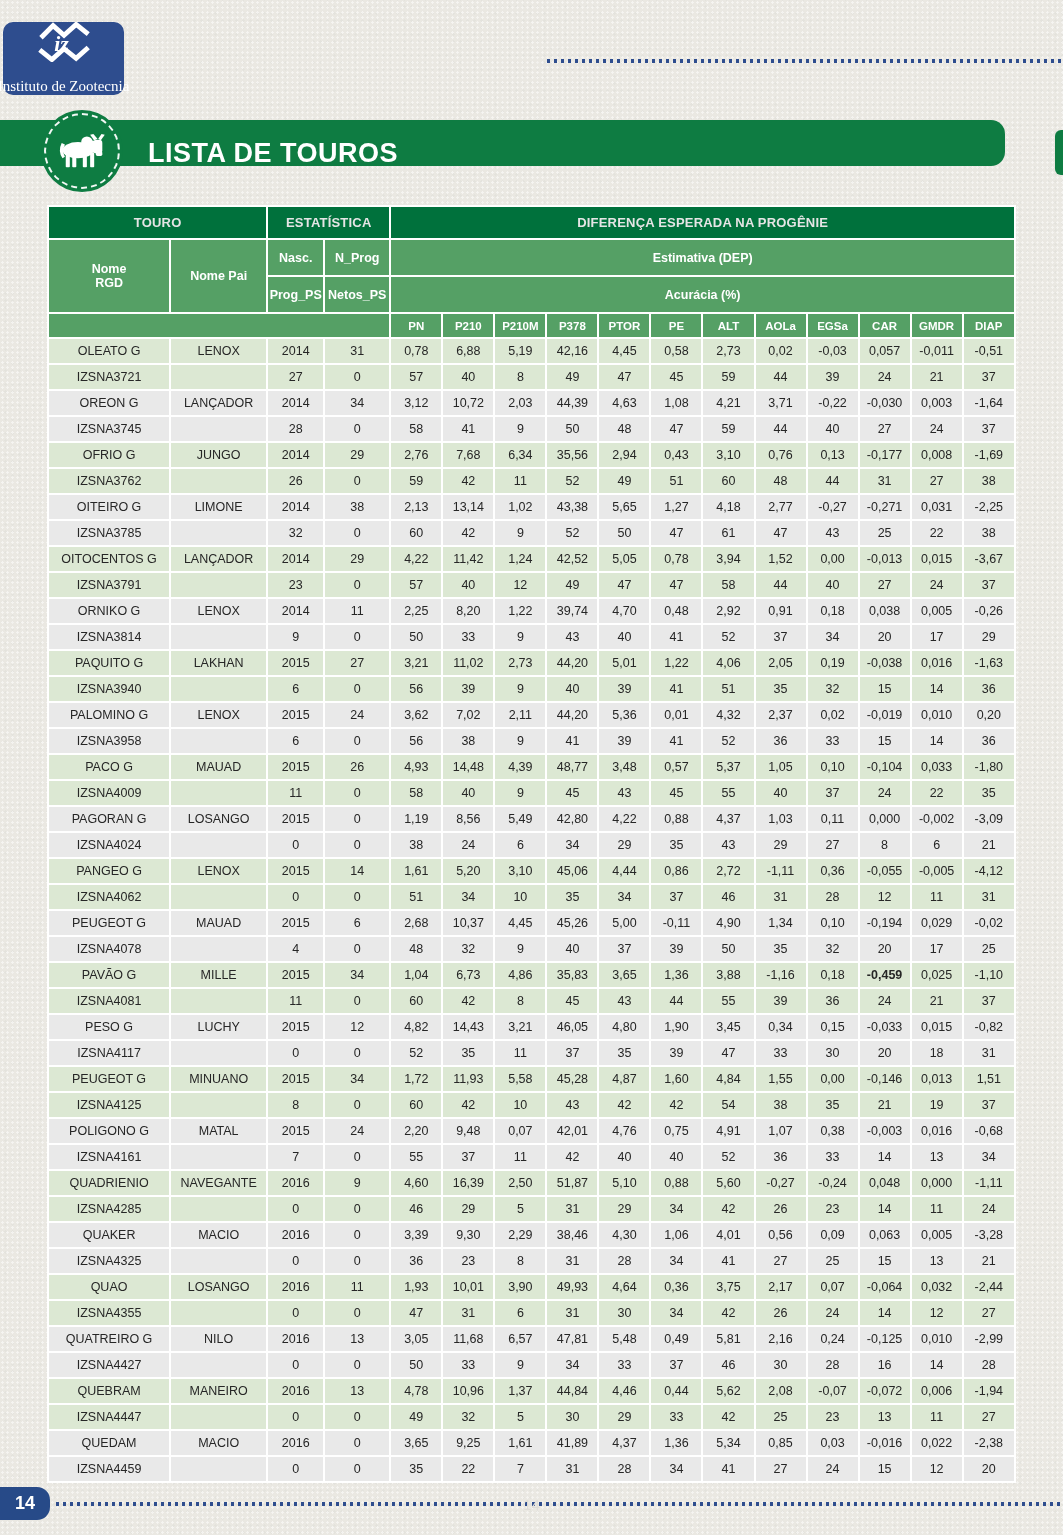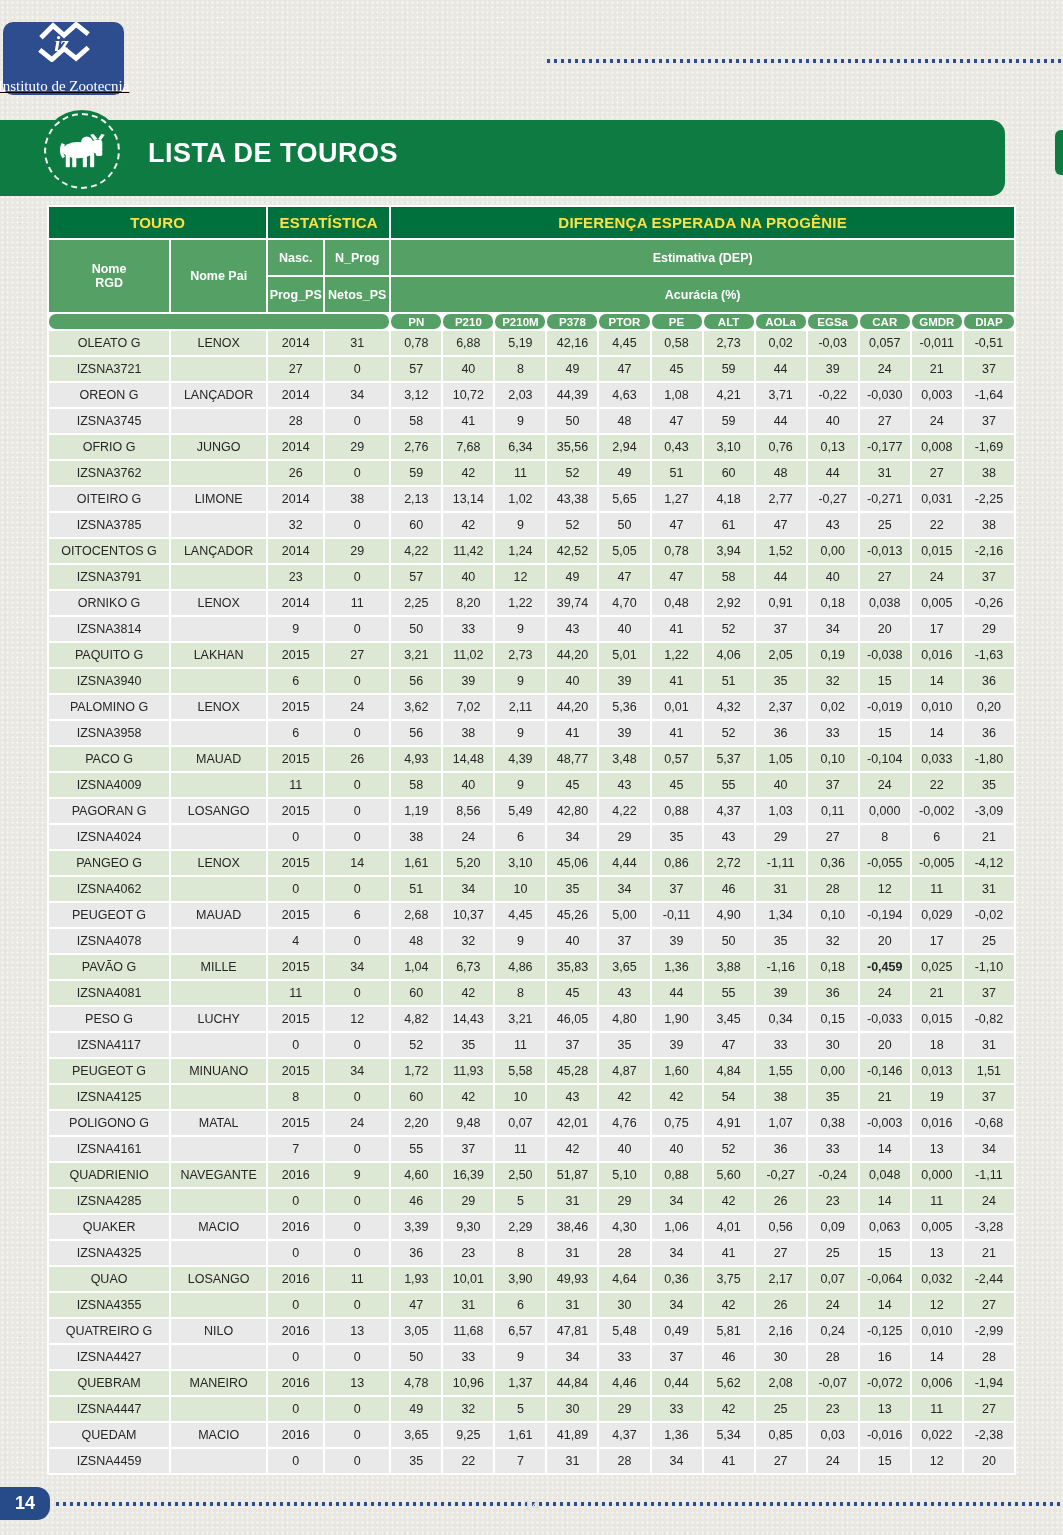--- a/index.html
+++ b/index.html
@@ -10,39 +10,39 @@
       radial-gradient(rgba(255,255,255,.5) 1px, transparent 1.2px),
       radial-gradient(rgba(0,0,0,.025) 1px, transparent 1.2px);
     background-size:5px 5px, 7px 7px;
     background-position:0 0, 2px 3px;
     font-family:"Liberation Sans", sans-serif;
   }
   
   .logo-box{
     position:absolute; left:3px; top:22px; width:121px; height:73px;
     background:#2e4d8e; border-radius:10px;
-    display:flex; flex-direction:column; align-items:center; justify-content:center;text-decoration:underline;
+    display:flex; flex-direction:column; align-items:center; justify-content:center;
   }
   .logo-mark{width:64px; height:44px;}
   .logo-sub{
     color:#fff; font-family:"Liberation Serif", serif; font-size:15px;
     margin-top:16px; white-space:nowrap;
   }
   .brand-title{
     position:absolute; left:146px; top:47px;
     color:#2e4d8e; font-size:21px; letter-spacing:.2px;
   }
   .dots{
     height:4px;
     background-image:repeating-linear-gradient(90deg,#2e4d8e 0 3px, transparent 3px 7px);
   }
   .header-dots{position:absolute; left:547px; right:0; top:59px;}
   
   .banner{
-    position:absolute; left:0; top:120px; width:1005px; height:76px;
+    position:absolute; left:0; top:120px; width:1005px; height:46px;
     background:#0e7c42; border-radius:0 14px 14px 0;
   }
   .banner-title{
     position:absolute; left:148px; top:0; height:66px; line-height:66px;
     color:#fff; font-size:27px; font-weight:bold; letter-spacing:.5px;
   }
   .banner-circle{
     position:absolute; left:41px; top:110px; width:82px; height:82px;
     background:#0e7c42; border-radius:50%;
     display:flex; align-items:center; justify-content:center;
@@ -56,23 +56,23 @@
     position:absolute; right:0; top:130px; width:8px; height:45px;
     background:#0e7c42; border-radius:6px 0 0 6px;
   }
   
   table.touros{
     position:absolute; left:47px; top:205px; width:969px;
     border-collapse:separate; border-spacing:2px; table-layout:fixed;
     background:#fff;
   }
   table.touros th, table.touros td{padding:0; text-align:center; vertical-align:middle; overflow:hidden;}
-  th.h1{background:#00713c; color:#fde047; font-size:15px; font-weight:bold; height:31px; letter-spacing:.2px;}
+  th.h1{background:#00713c; color:#e5e5e5; font-size:13px; font-weight:bold; height:31px; letter-spacing:.2px;}
   th.h2{background:#55a065; color:#fff; font-size:12.5px; font-weight:bold; height:35px;}
-  th.trait{background:#55a065; color:#fff; font-size:11.5px; font-weight:bold; height:15px;border-radius:7px;}
+  th.trait{background:#55a065; color:#fff; font-size:11.5px; font-weight:bold; height:23px;}
   td.cell{color:#262626; font-size:12.5px; height:24px;}
   tr.row-green td{background:#dce8d3;}
   tr.row-gray td{background:#e9e9e9;}
   td.bold-val{font-weight:bold;margin-top:18px;}
   
   .page-tab{
     position:absolute; left:0; top:1487px; width:50px; height:33px;
     background:#274a88; border-radius:0 13px 13px 0;
     color:#fff; font-size:18px; font-weight:bold;
     display:flex; align-items:center; justify-content:center;
@@ -332,21 +332,21 @@
           <td class="cell">11,42</td>
           <td class="cell">1,24</td>
           <td class="cell">42,52</td>
           <td class="cell">5,05</td>
           <td class="cell">0,78</td>
           <td class="cell">3,94</td>
           <td class="cell">1,52</td>
           <td class="cell">0,00</td>
           <td class="cell">-0,013</td>
           <td class="cell">0,015</td>
-          <td class="cell">-2,16</td>
+          <td class="cell">-3,67</td>
         </tr>
         <tr class="row-green">
           <td class="cell">IZSNA3791</td>
           <td class="cell"></td>
           <td class="cell">23</td>
           <td class="cell">0</td>
           <td class="cell">57</td>
           <td class="cell">40</td>
           <td class="cell">12</td>
           <td class="cell">49</td>

